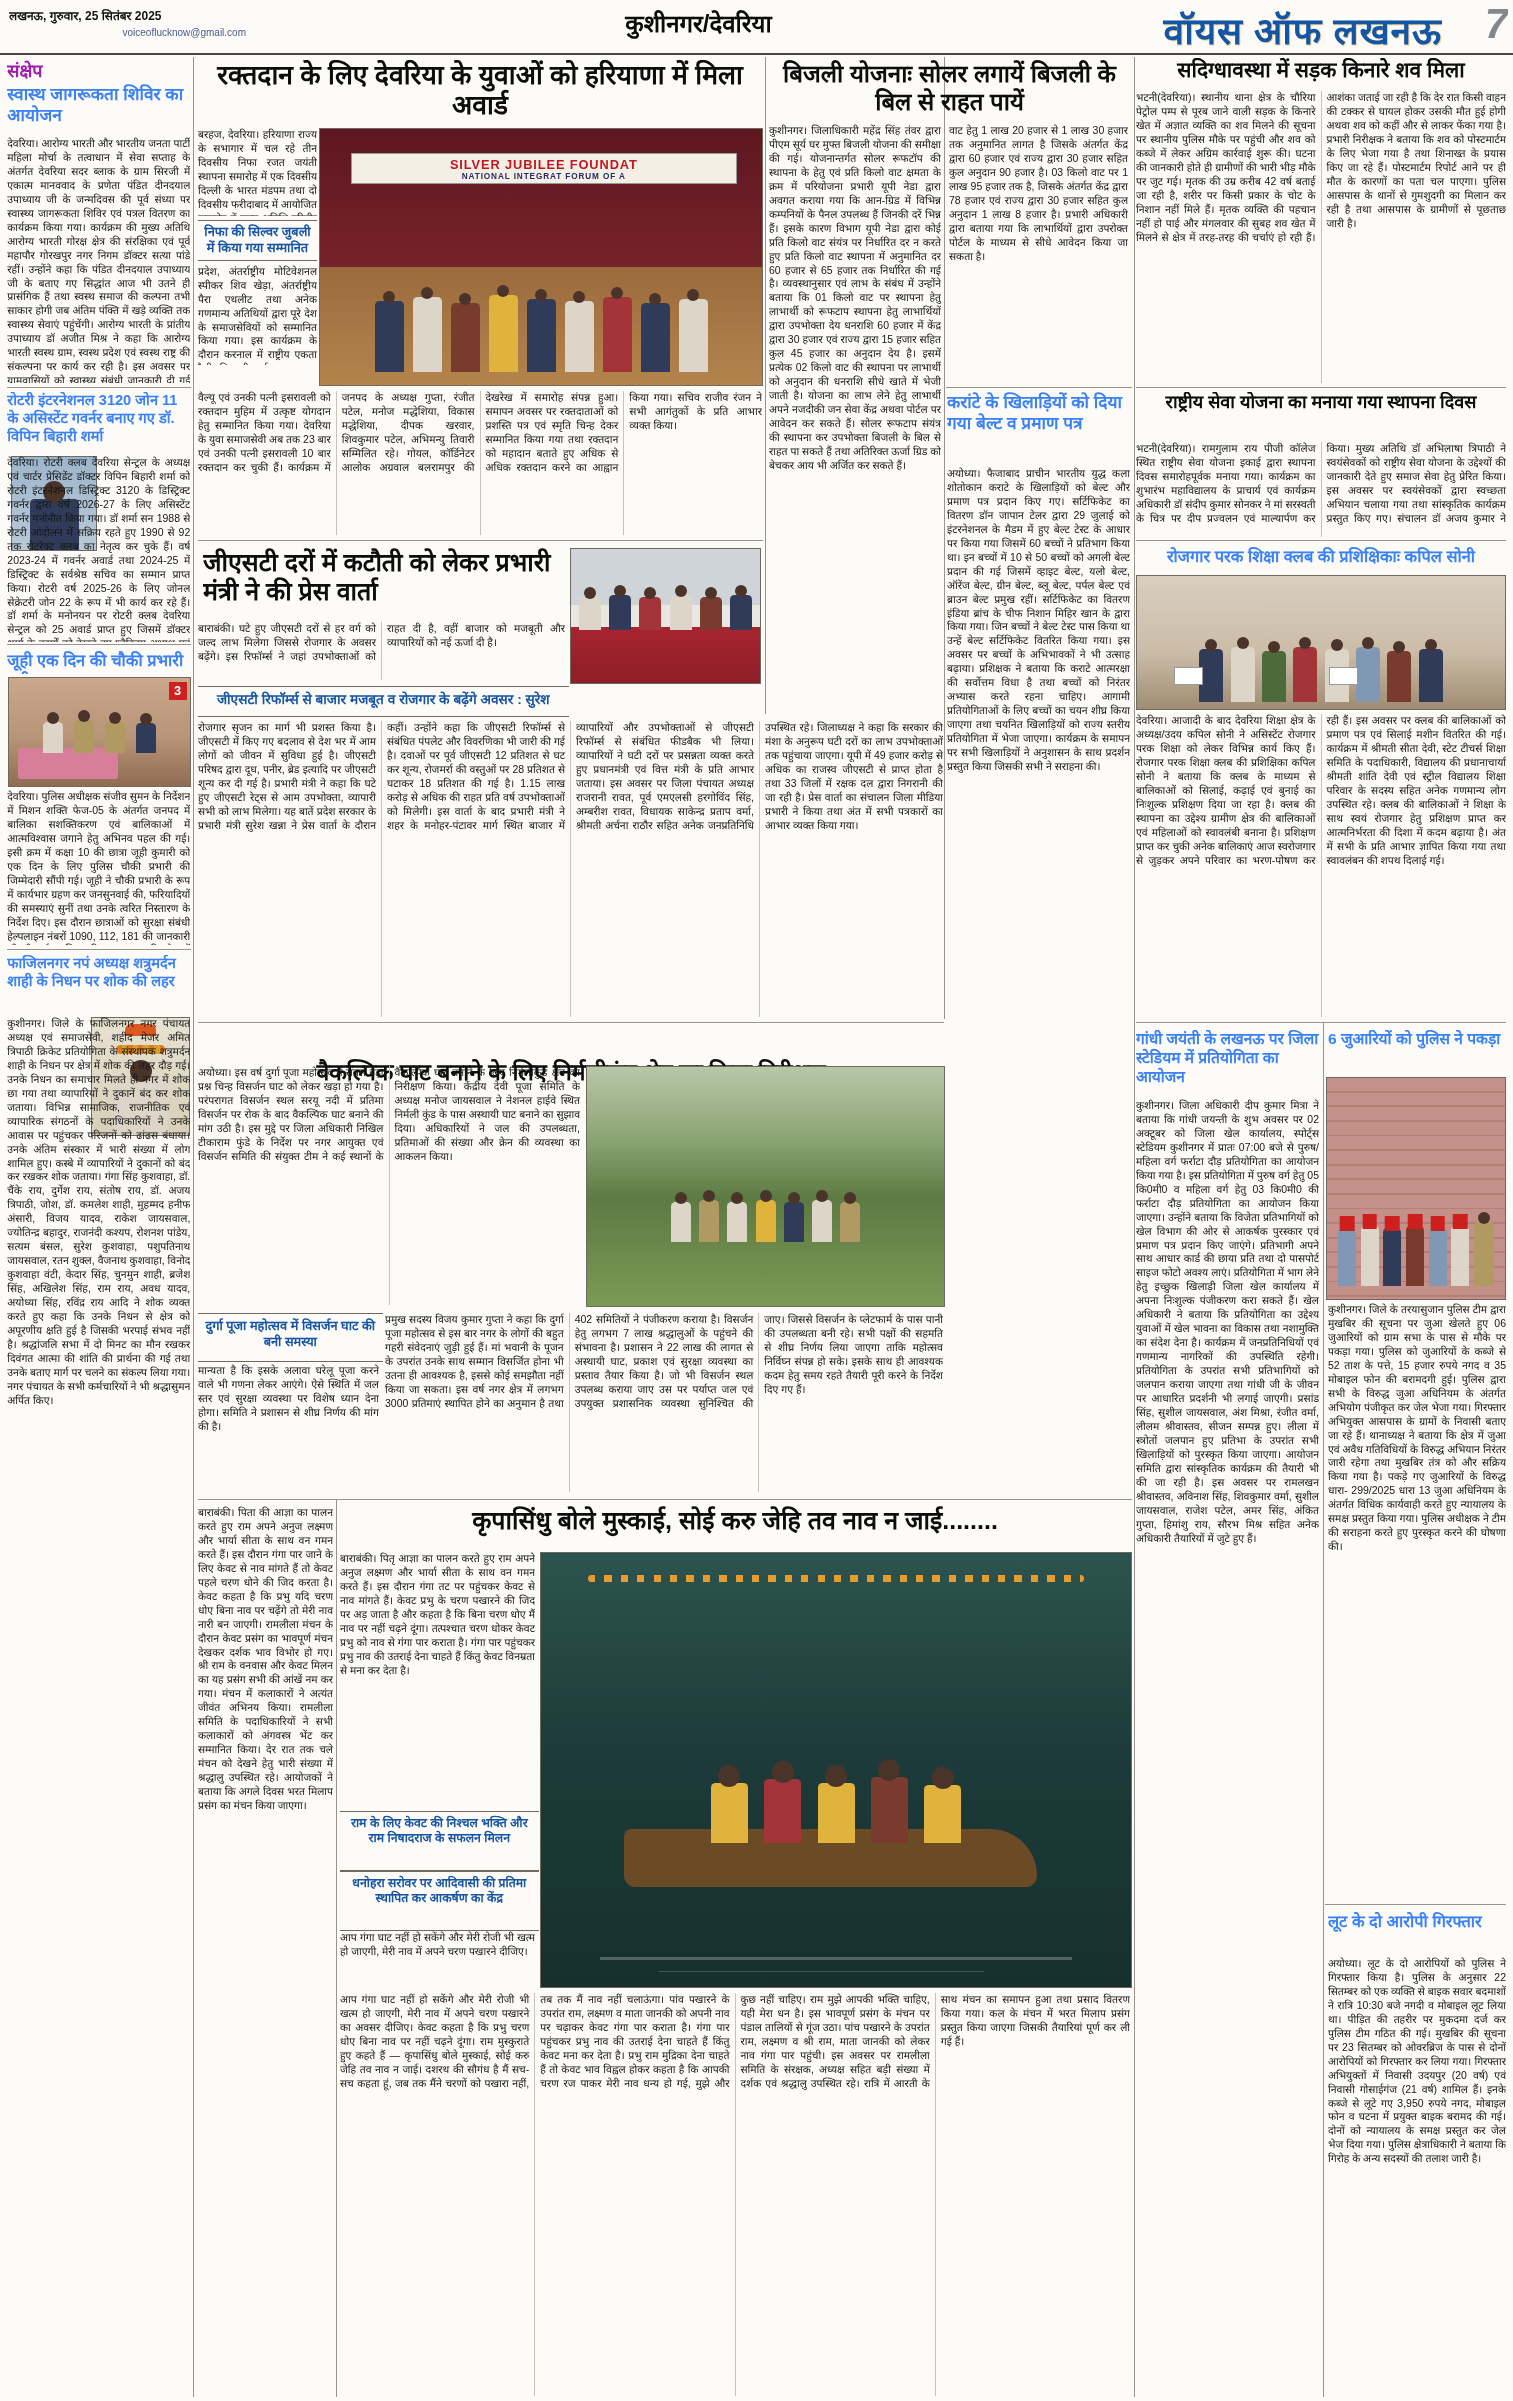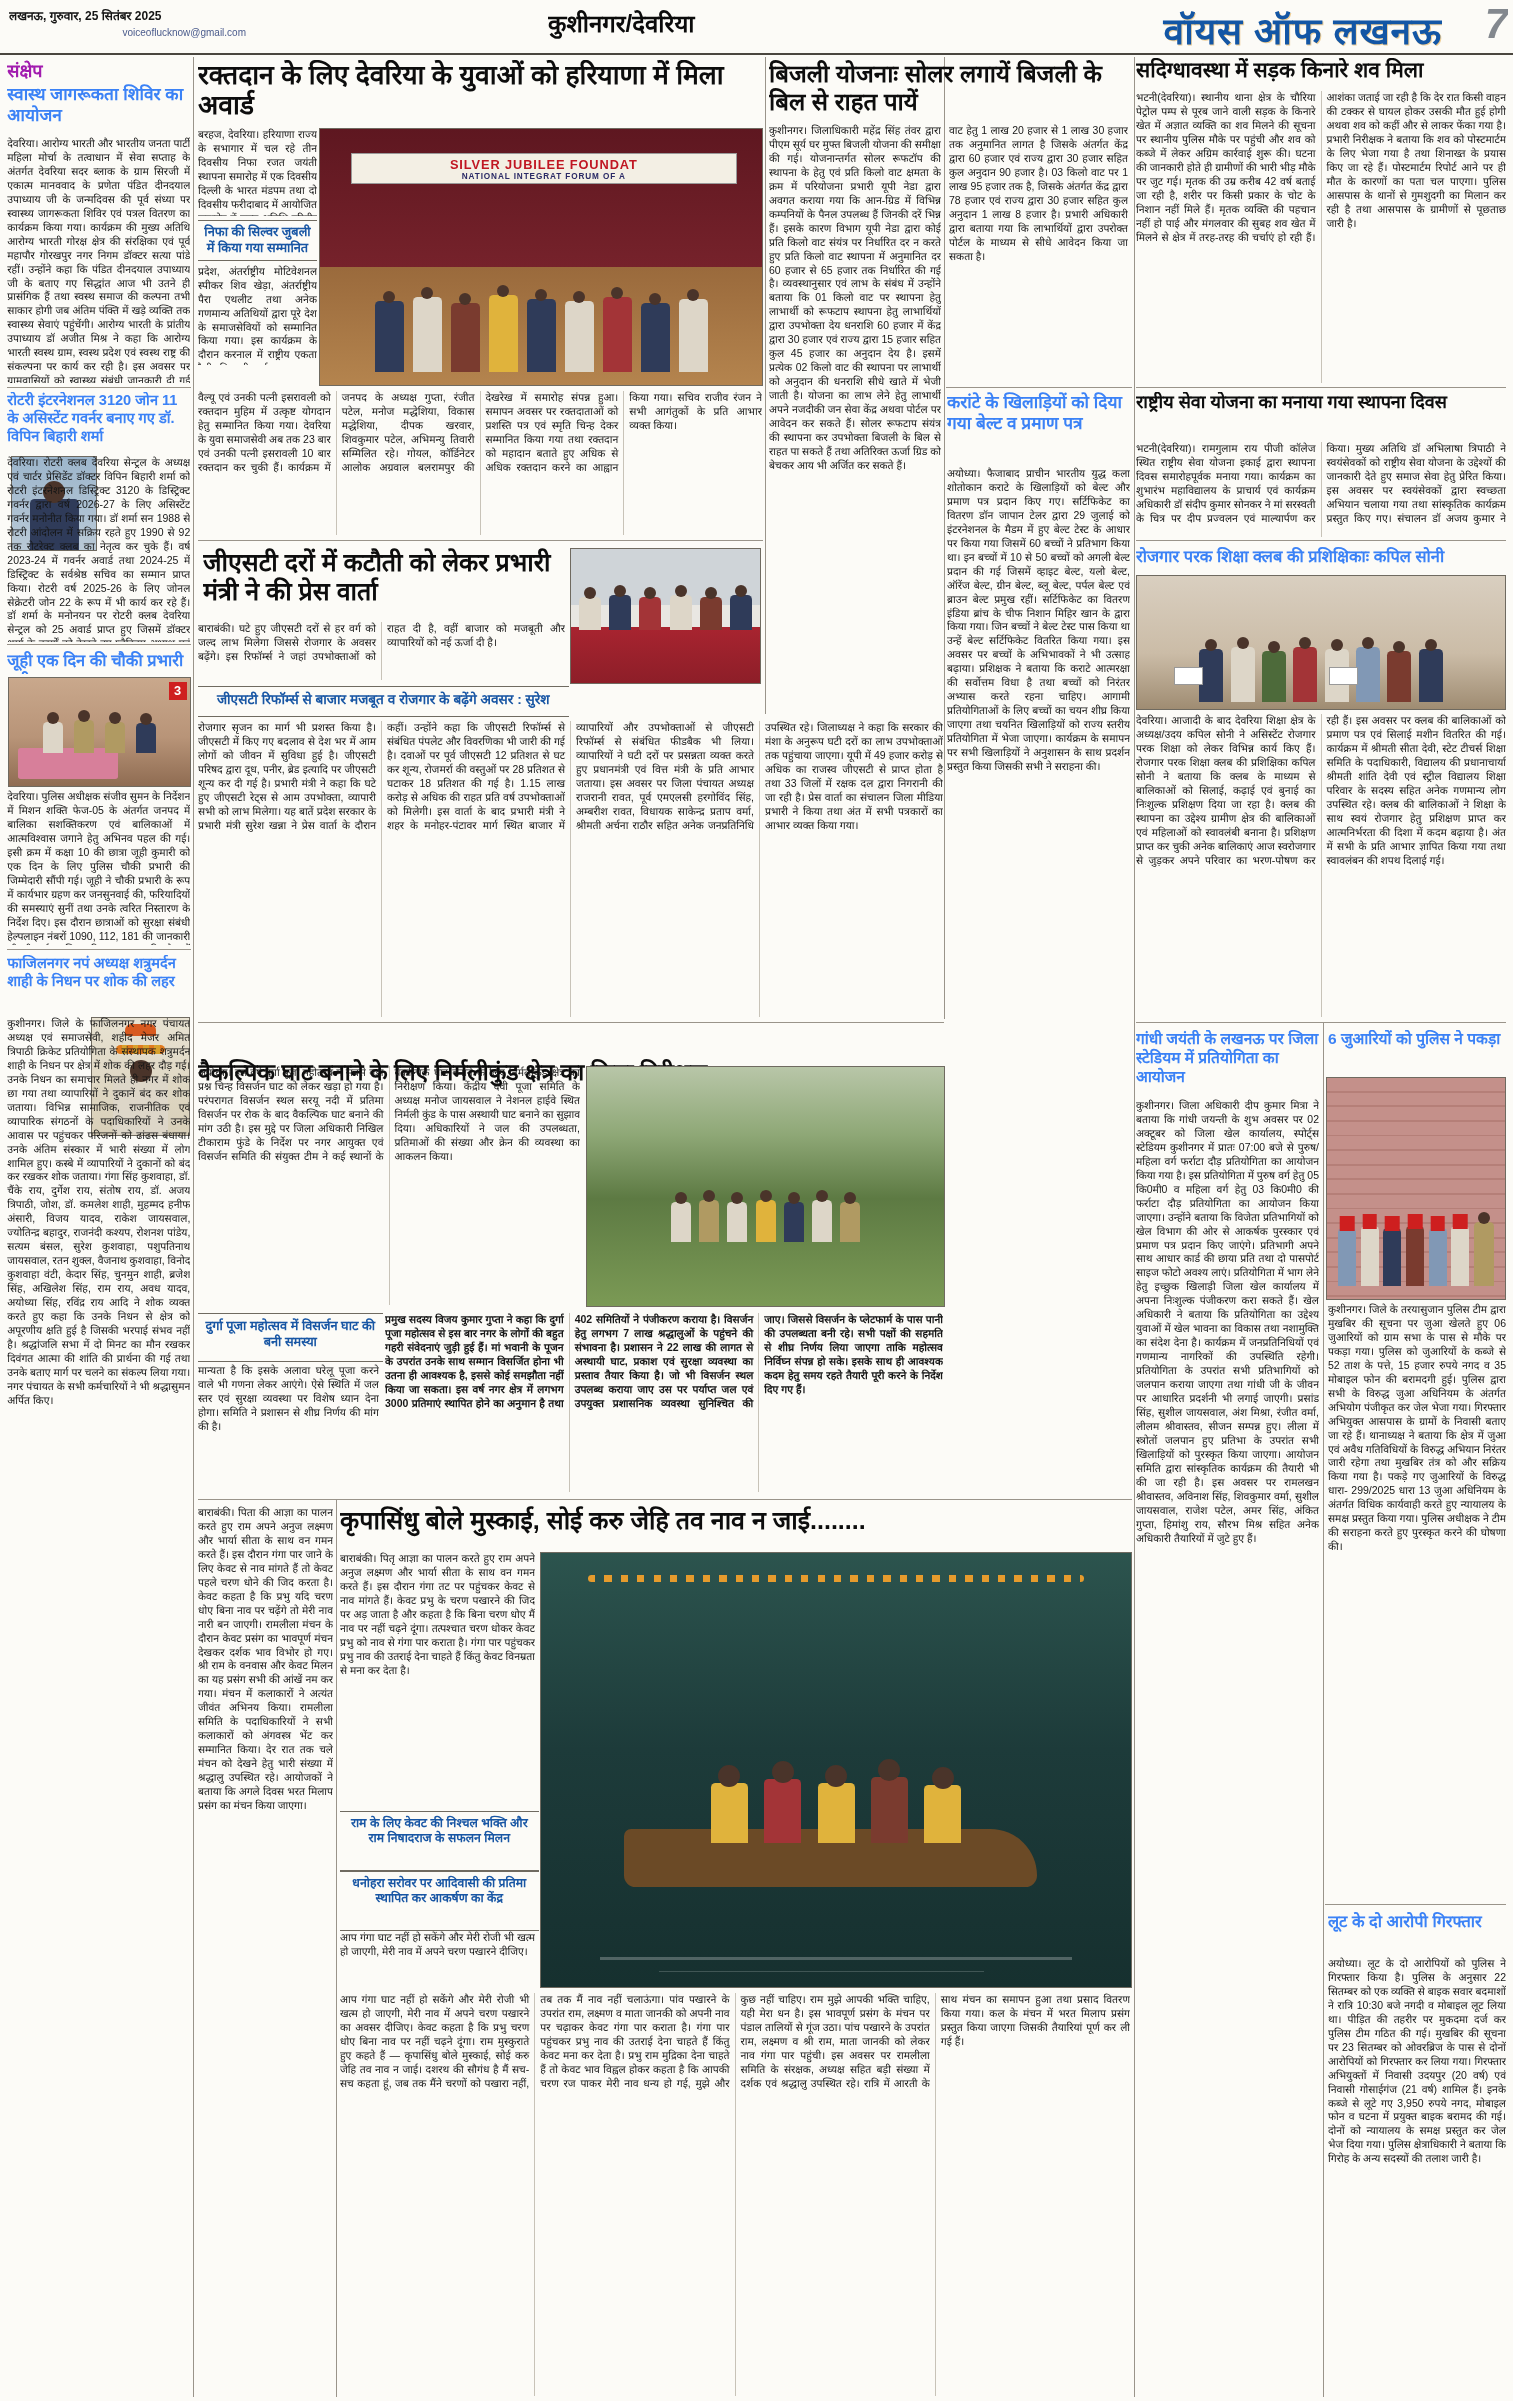--- a/index.html
+++ b/index.html
@@ -1,25 +1,25 @@
 <!DOCTYPE html>
 <html lang="hi" style="font-size:14.6px"><head>
 <meta charset="utf-8">
 <style>
   html,body{margin:0;padding:0;background:#e8e6e0;}
   .page{position:relative;width:1513px;height:2401px;margin:0 auto;background:#fcfbf7;
         font-family:"Liberation Sans","DejaVu Sans",sans-serif;color:#141414;overflow:hidden;}
   .abs{position:absolute;overflow:hidden;}
   .body-text{font-size:10.5px;line-height:1.33;text-align:justify;color:#161616;}
   .cols-2{column-count:2;column-gap:11px;column-rule:0.9px solid #c8c3b8;}
-  .cols-3{column-count:3;column-gap:11px;column-rule:0.9px solid #c8c3b8;font-weight:bold;}
+  .cols-3{column-count:3;column-gap:11px;column-rule:0.9px solid #c8c3b8;}
   .cols-4{column-count:4;column-gap:11px;column-rule:0.9px solid #c8c3b8;}
   .h-blue{color:#3b82f6;font-weight:bold;line-height:1.22;}
   .h-black{color:#0d0d0d;font-weight:bold;line-height:1.15;}
-  .center{}
+  .center{text-align:center;}
   .subhead-box{border-top:1.8px solid #6f6a60;border-bottom:1.8px solid #6f6a60;padding:3.7px 1.8px;
                color:#1856a4;font-weight:bold;text-align:center;line-height:1.25;}
   .rule-h{position:absolute;height:0.9px;background:#9a948a;}
   .rule-v{position:absolute;width:0.9px;background:#9a948a;}
   .photo{position:absolute;border:0.9px solid #6f6a60;overflow:hidden;}
   .figrow{position:absolute;left:0;right:0;display:flex;justify-content:center;align-items:flex-end;gap:6.4px;}
   .fig{position:relative;border-radius:4.6px 4.6px 0 0;background:#33405e;}
   .fig::before{content:"";position:absolute;top:-10px;left:50%;transform:translateX(-50%);
                width:12px;height:12px;border-radius:50%;background:#4a342a;}
   .fig.big::before{width:22px;height:22px;top:-18px;}

